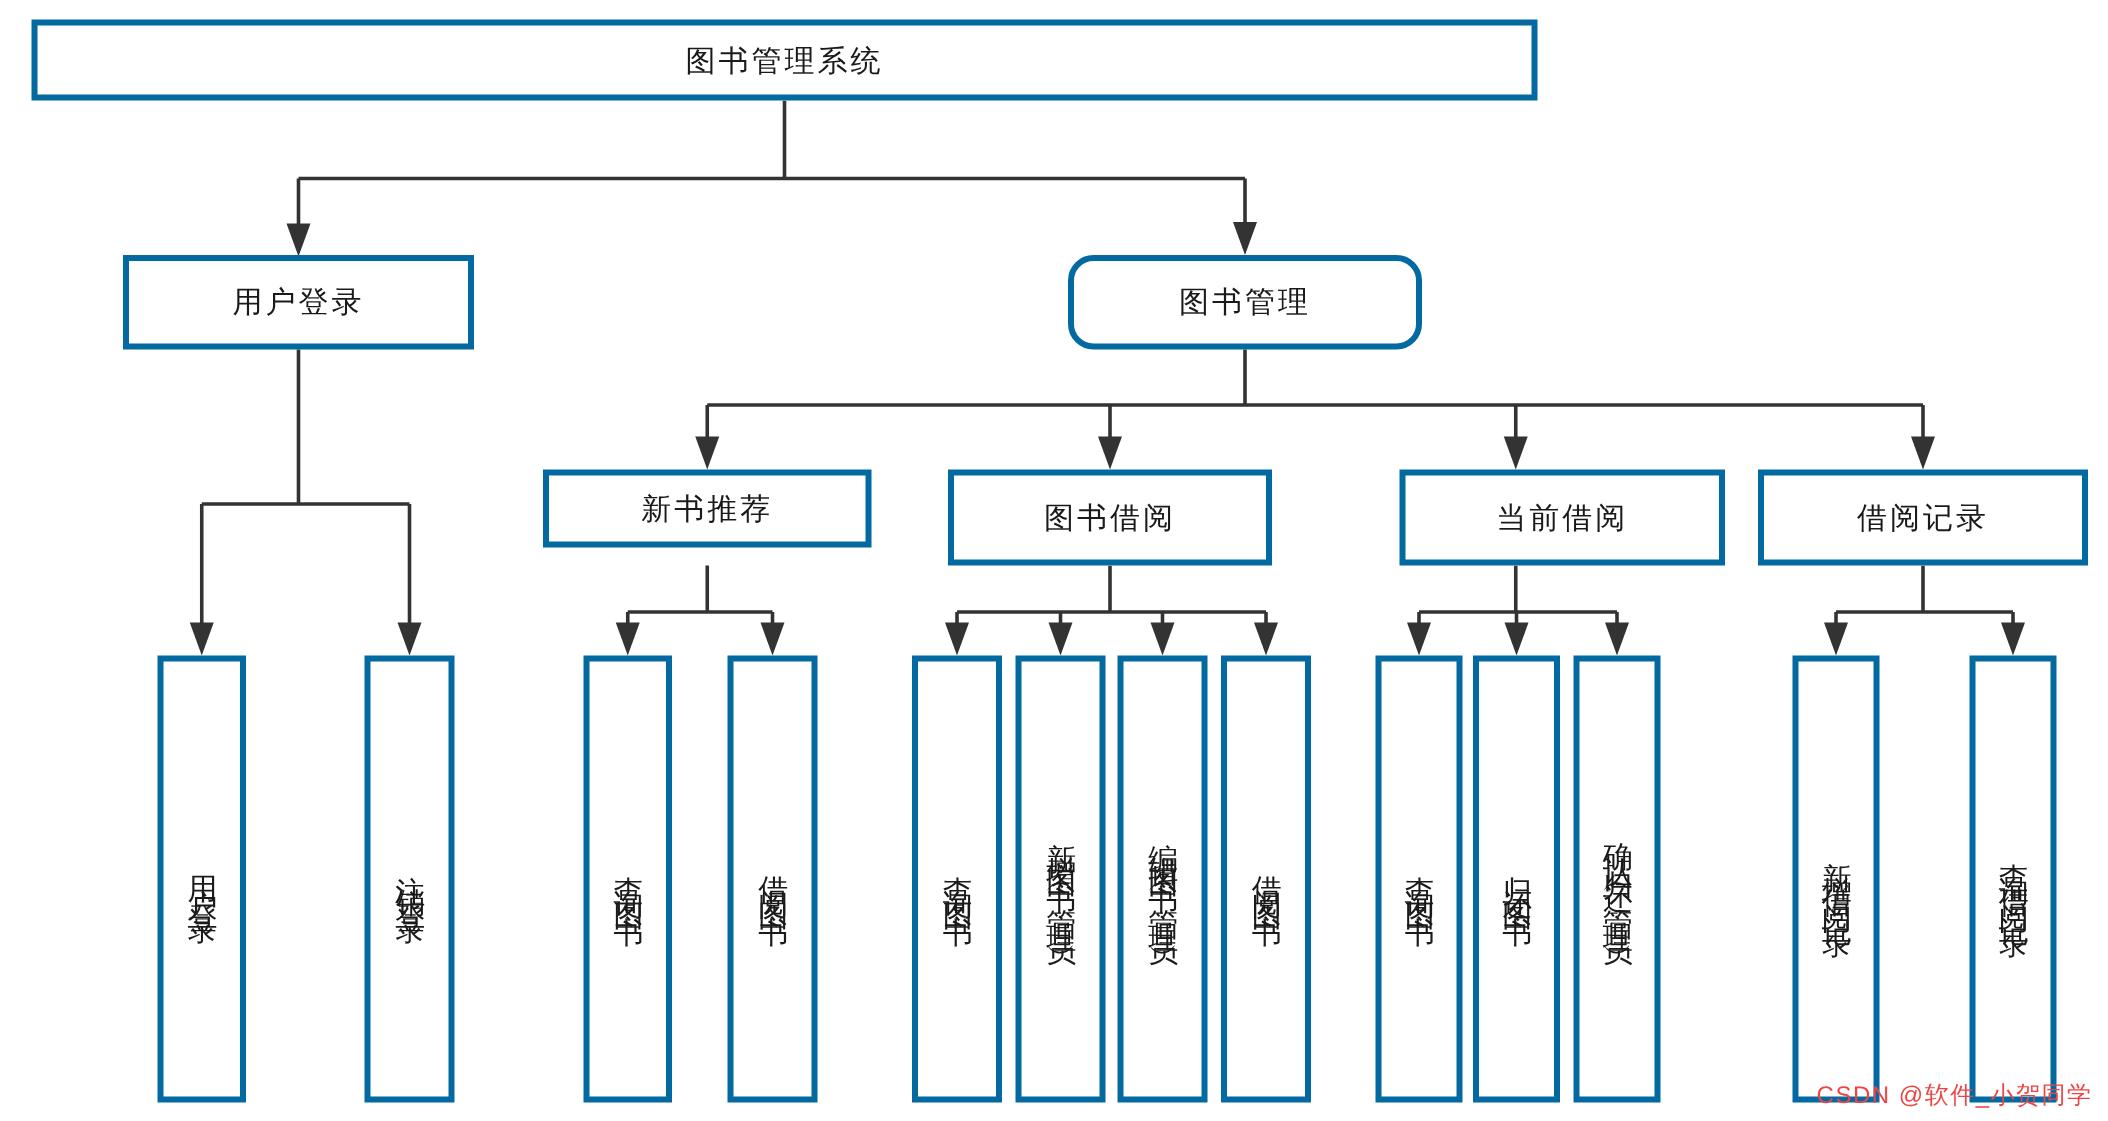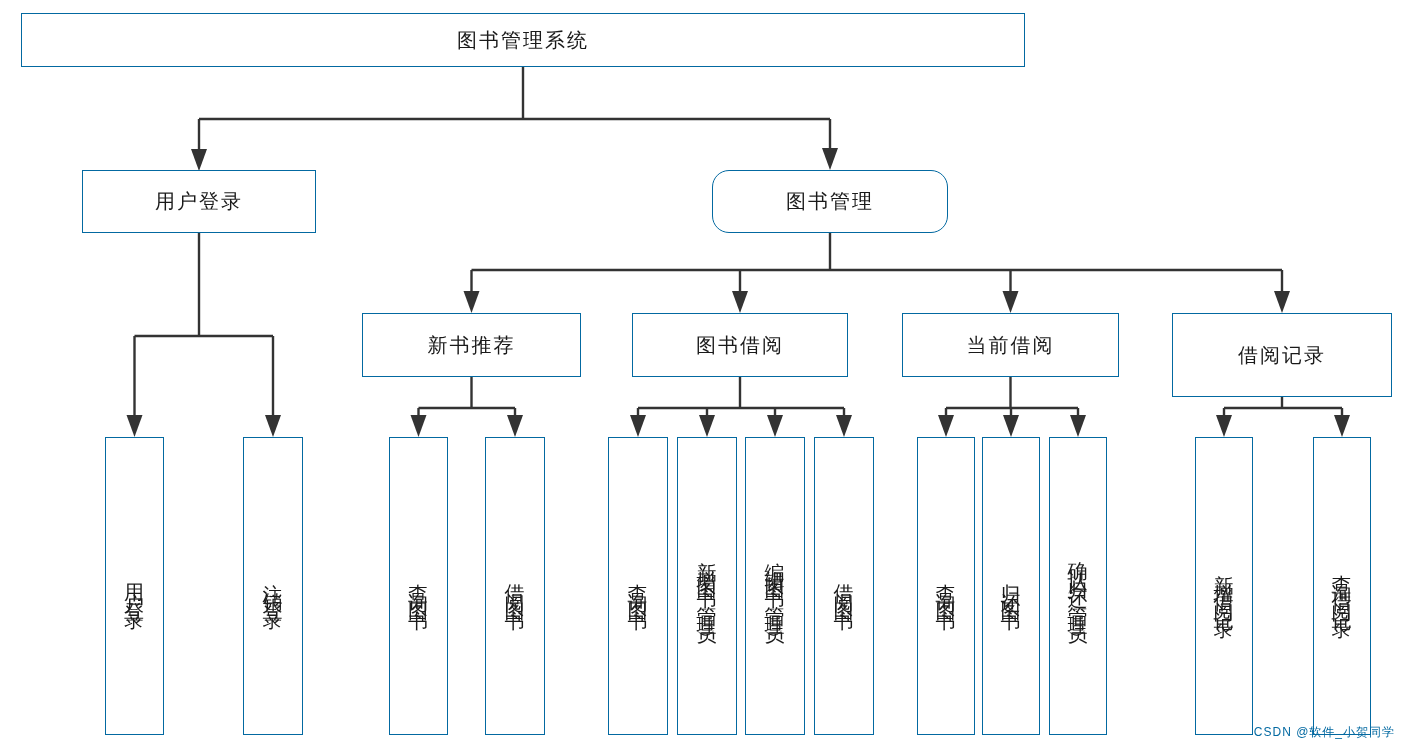--- a/index.html
+++ b/index.html
@@ -19,43 +19,43 @@
   }
   .connectors path, .connectors line {
     stroke: #333333;
     stroke-width: 2.4;
     fill: none;
   }
   .connectors polygon { fill: #333333; stroke: none; }
   .node {
     position: absolute;
     box-sizing: border-box;
-    border: 1px solid #0369a1;
+    border: 4px solid #0369a1;
     background: #ffffff;
     display: flex;
     align-items: center;
     justify-content: center;
     color: #1a1a1a;
   }
   .hbox { font-size: 20px; letter-spacing: 2px; }
   .vbox .vtext {
     writing-mode: vertical-rl;
     text-orientation: mixed;
     font-size: 20px;
     line-height: 1;
     letter-spacing: 9px;
     color: #1a1a1a;
   }
   .watermark {
     position: absolute;
     right: 10px;
     bottom: 6px;
-    font-size: 12px;
+    font-size: 16px;
     letter-spacing: 1px;
-    color: #0369a1;
+    color: #ef4444;
     white-space: nowrap;
   }
 </style>
 </head>
 <body>
 
 <div class="canvas">
 
   <svg class="connectors" viewBox="0 0 1405 747" xmlns="http://www.w3.org/2000/svg">
 
@@ -137,30 +137,30 @@
     <span>图书管理系统</span>
   </div>
 
   <div class="node hbox" style="left:82px; top:170px; width:234px; height:63px;">
     <span>用户登录</span>
   </div>
   <div class="node hbox" style="left:712px; top:170px; width:236px; height:63px;border-radius:17px;">
     <span>图书管理</span>
   </div>
 
-  <div class="node hbox" style="left:362px; top:313px; width:219px; height:64px;">
+  <div class="node hbox" style="left:362px; top:313px; width:219px; height:52px;">
     <span>新书推荐</span>
   </div>
   <div class="node hbox" style="left:632px; top:313px; width:216px; height:64px;text-align:center;">
     <span>图书借阅</span>
   </div>
-  <div class="node hbox" style="left:902px; top:313px; width:217px; height:64px;text-align:center;">
+  <div class="node hbox" style="left:933px; top:313px; width:217px; height:64px;text-align:center;">
     <span>当前借阅</span>
   </div>
-  <div class="node hbox" style="left:1172px; top:313px; width:220px; height:84px;">
+  <div class="node hbox" style="left:1172px; top:313px; width:220px; height:64px;">
     <span>借阅记录</span>
   </div>
 
   <div class="node vbox" style="left:105px; top:437px; width:59px; height:298px;">
     <span class="vtext">用户登录</span>
   </div>
   <div class="node vbox" style="left:243px; top:437px; width:60px; height:298px;">
     <span class="vtext">注销登录</span>
   </div>
 

